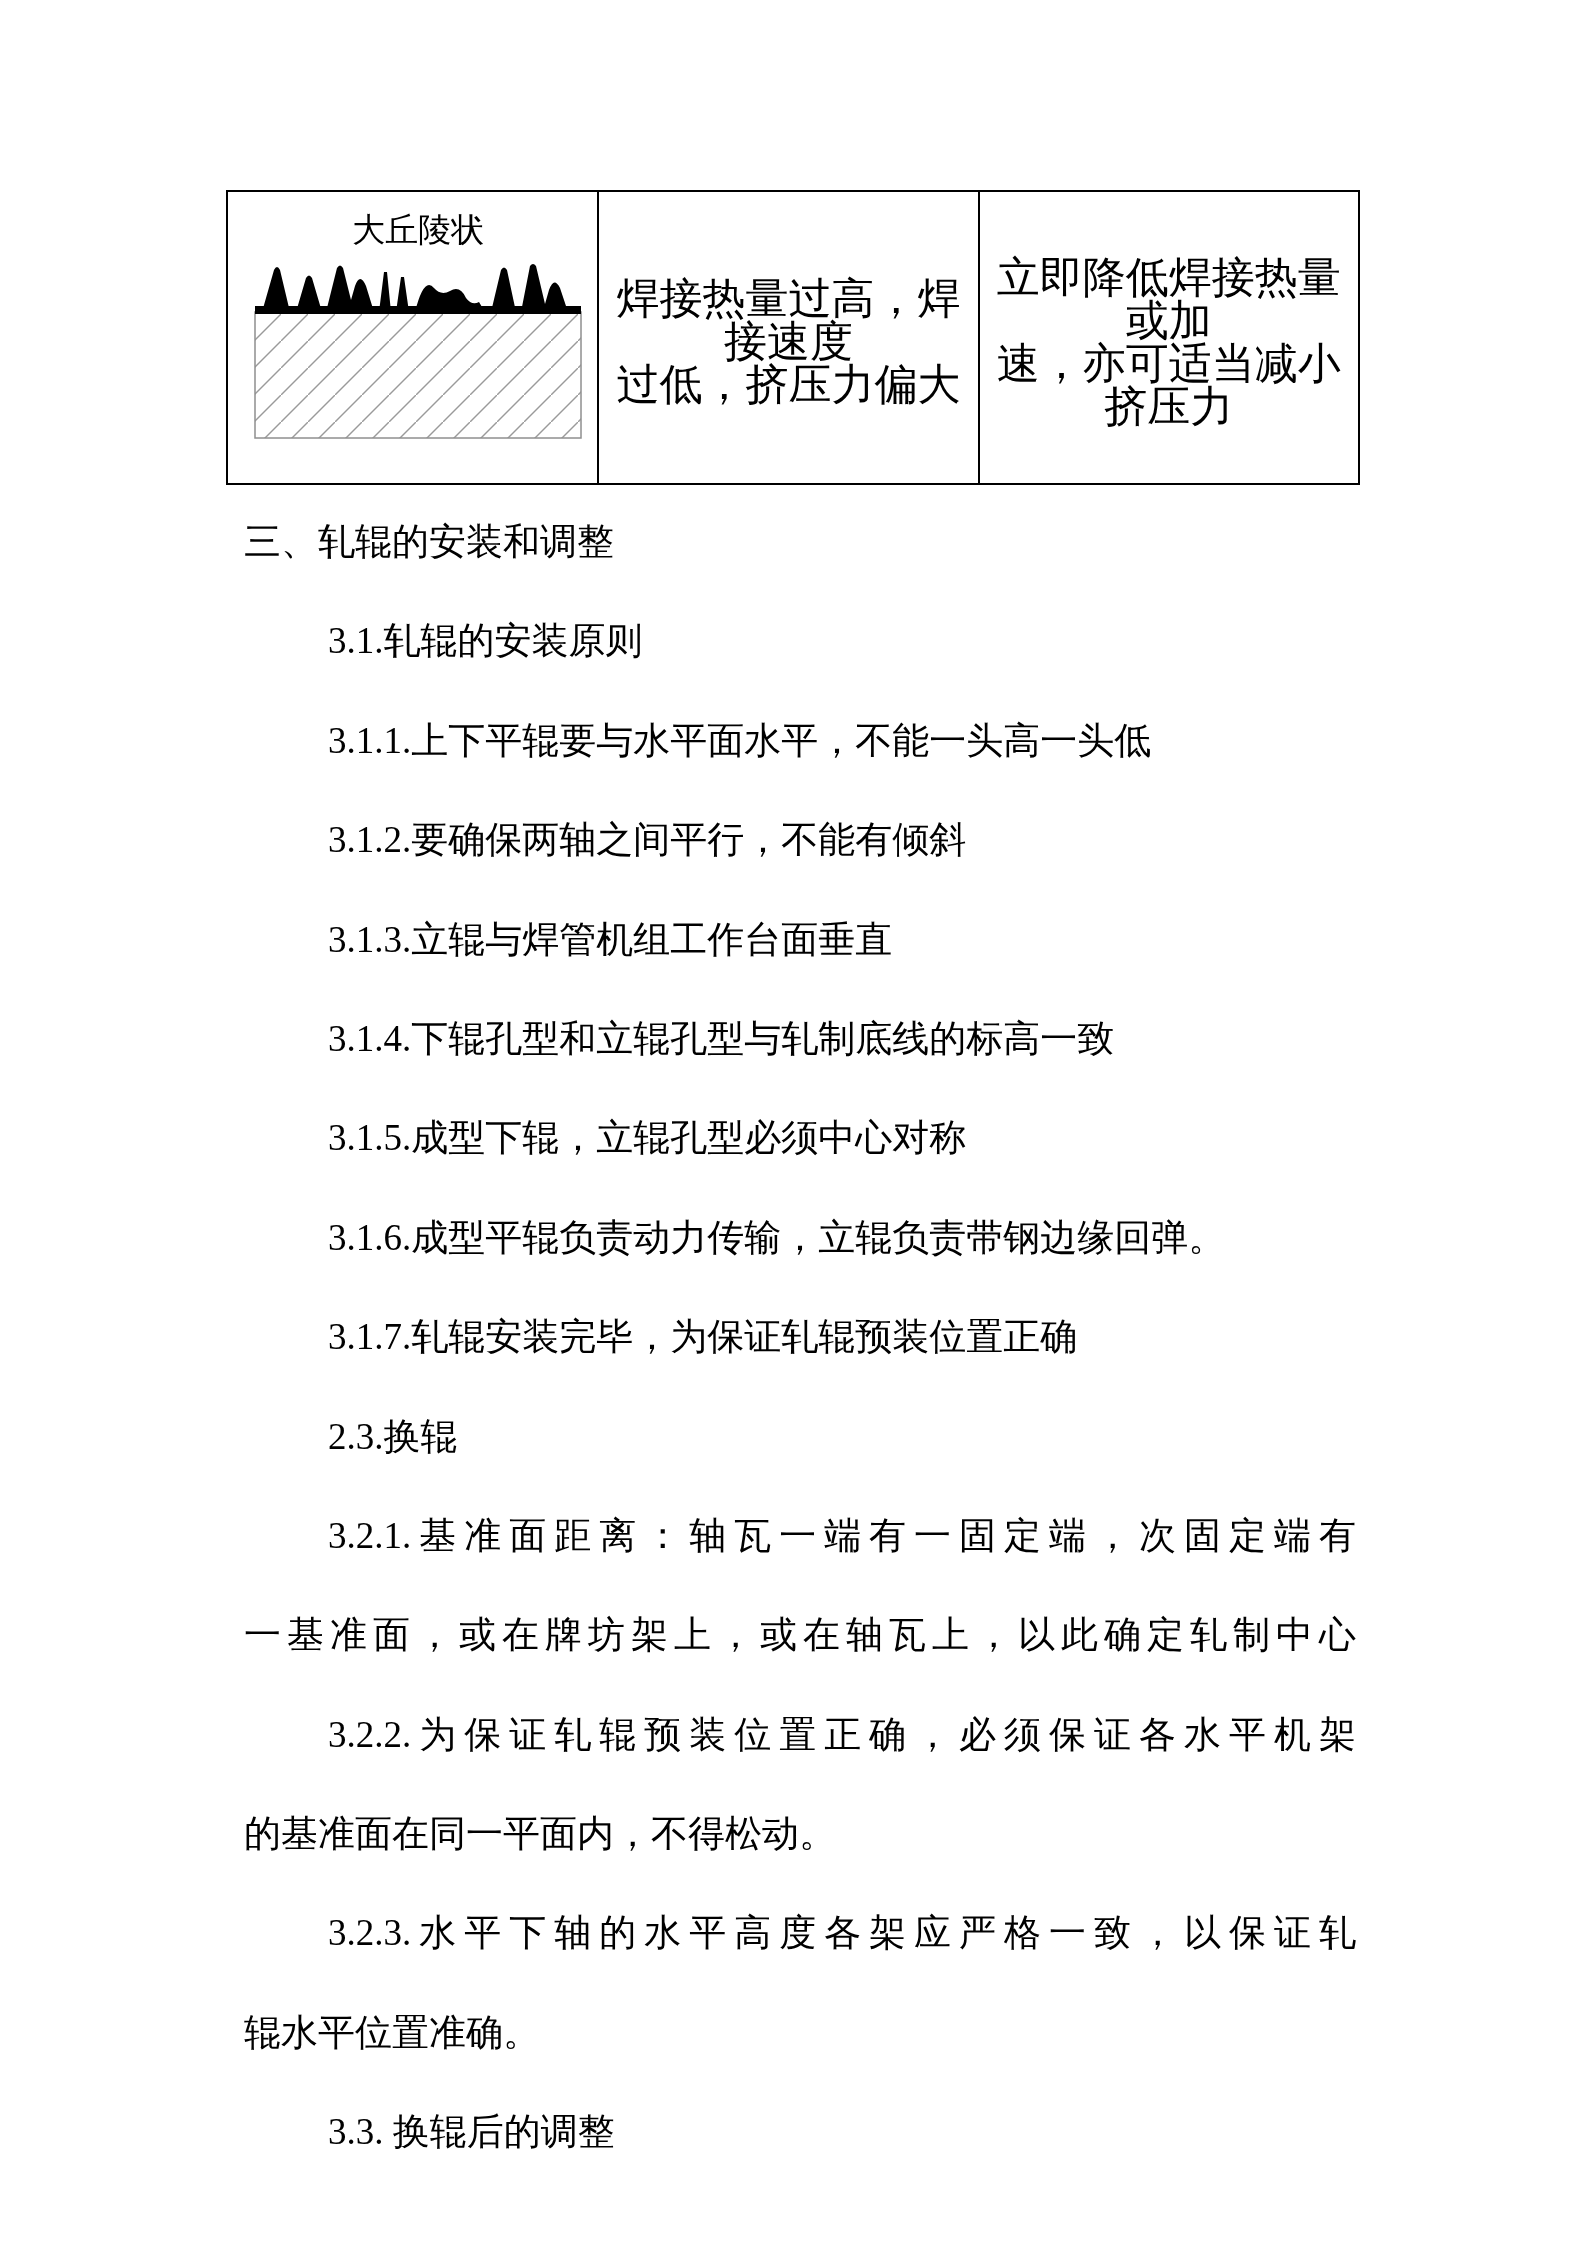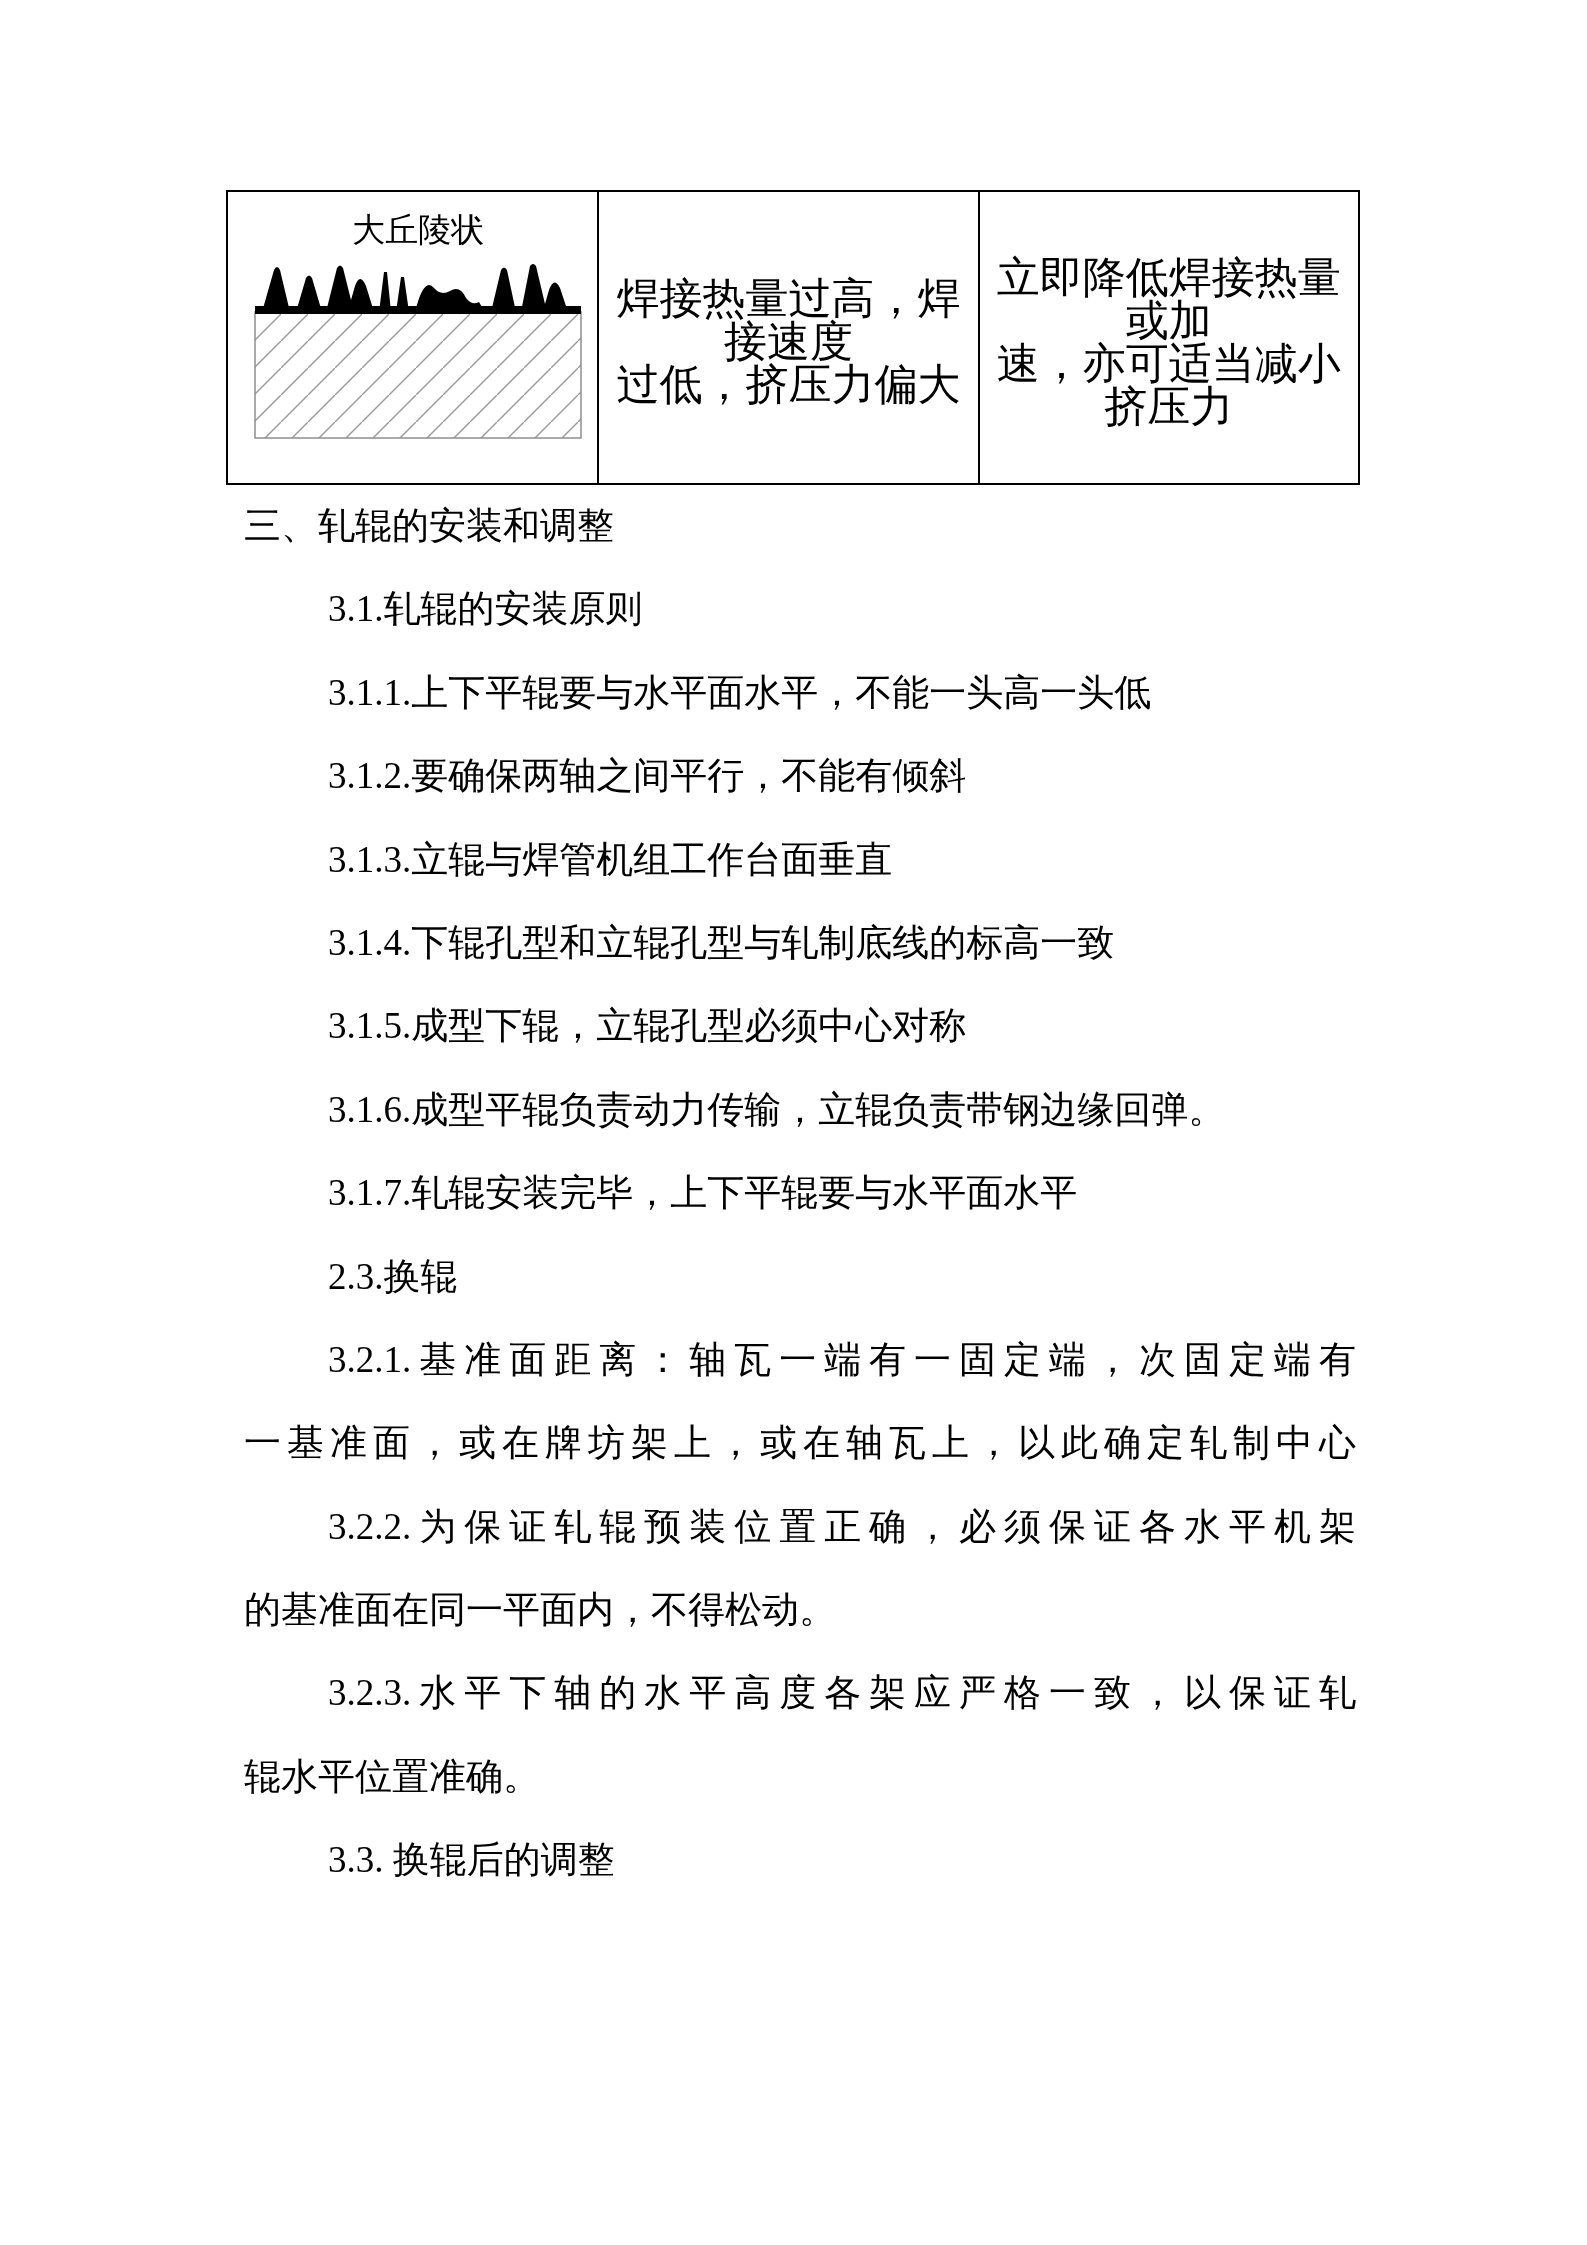--- a/index.html
+++ b/index.html
@@ -23,21 +23,21 @@
   .figure-wrap{margin-top:12px;}
   .cell-text{
     justify-content:center;font-size:43px;line-height:43px;
     text-align:center;padding:8px 10px 0 10px;
   }
   
   .content{
     position:absolute;left:244px;top:484px;width:1112px;
     font-size:37px;
   }
-  .ln{height:83.4px;line-height:83.4px;}
+  .ln{height:83.4px;line-height:83.4px;margin-top:16px;}
   .item{padding-left:84px;}
   .j{text-align:justify;text-align-last:justify;text-justify:inter-character;}
 </style>
 </head>
 <body>
 
 <div class="tbl">
   <div class="cell cell-figure">
     <div class="figure-label">大丘陵状</div>
     <div class="figure-wrap">
@@ -76,21 +76,21 @@
 
 <div class="content">
   <div class="ln">三、轧辊的安装和调整</div>
   <div class="ln item">3.1.轧辊的安装原则</div>
   <div class="ln item">3.1.1.上下平辊要与水平面水平，不能一头高一头低</div>
   <div class="ln item">3.1.2.要确保两轴之间平行，不能有倾斜</div>
   <div class="ln item">3.1.3.立辊与焊管机组工作台面垂直</div>
   <div class="ln item">3.1.4.下辊孔型和立辊孔型与轧制底线的标高一致</div>
   <div class="ln item">3.1.5.成型下辊，立辊孔型必须中心对称</div>
   <div class="ln item">3.1.6.成型平辊负责动力传输，立辊负责带钢边缘回弹。</div>
-  <div class="ln item">3.1.7.轧辊安装完毕，上下平辊要与水平面水平</div>
+  <div class="ln item">3.1.7.轧辊安装完毕，为保证轧辊预装位置正确</div>
   <div class="ln item">2.3.换辊</div>
   <div class="ln item j">3.2.1.基准面距离：轴瓦一端有一固定端，次固定端有</div>
   <div class="ln j">一基准面，或在牌坊架上，或在轴瓦上，以此确定轧制中心</div>
   <div class="ln item j">3.2.2.为保证轧辊预装位置正确，必须保证各水平机架</div>
   <div class="ln">的基准面在同一平面内，不得松动。</div>
   <div class="ln item j">3.2.3.水平下轴的水平高度各架应严格一致，以保证轧</div>
   <div class="ln">辊水平位置准确。</div>
   <div class="ln item">3.3. 换辊后的调整</div>
 </div>
 

